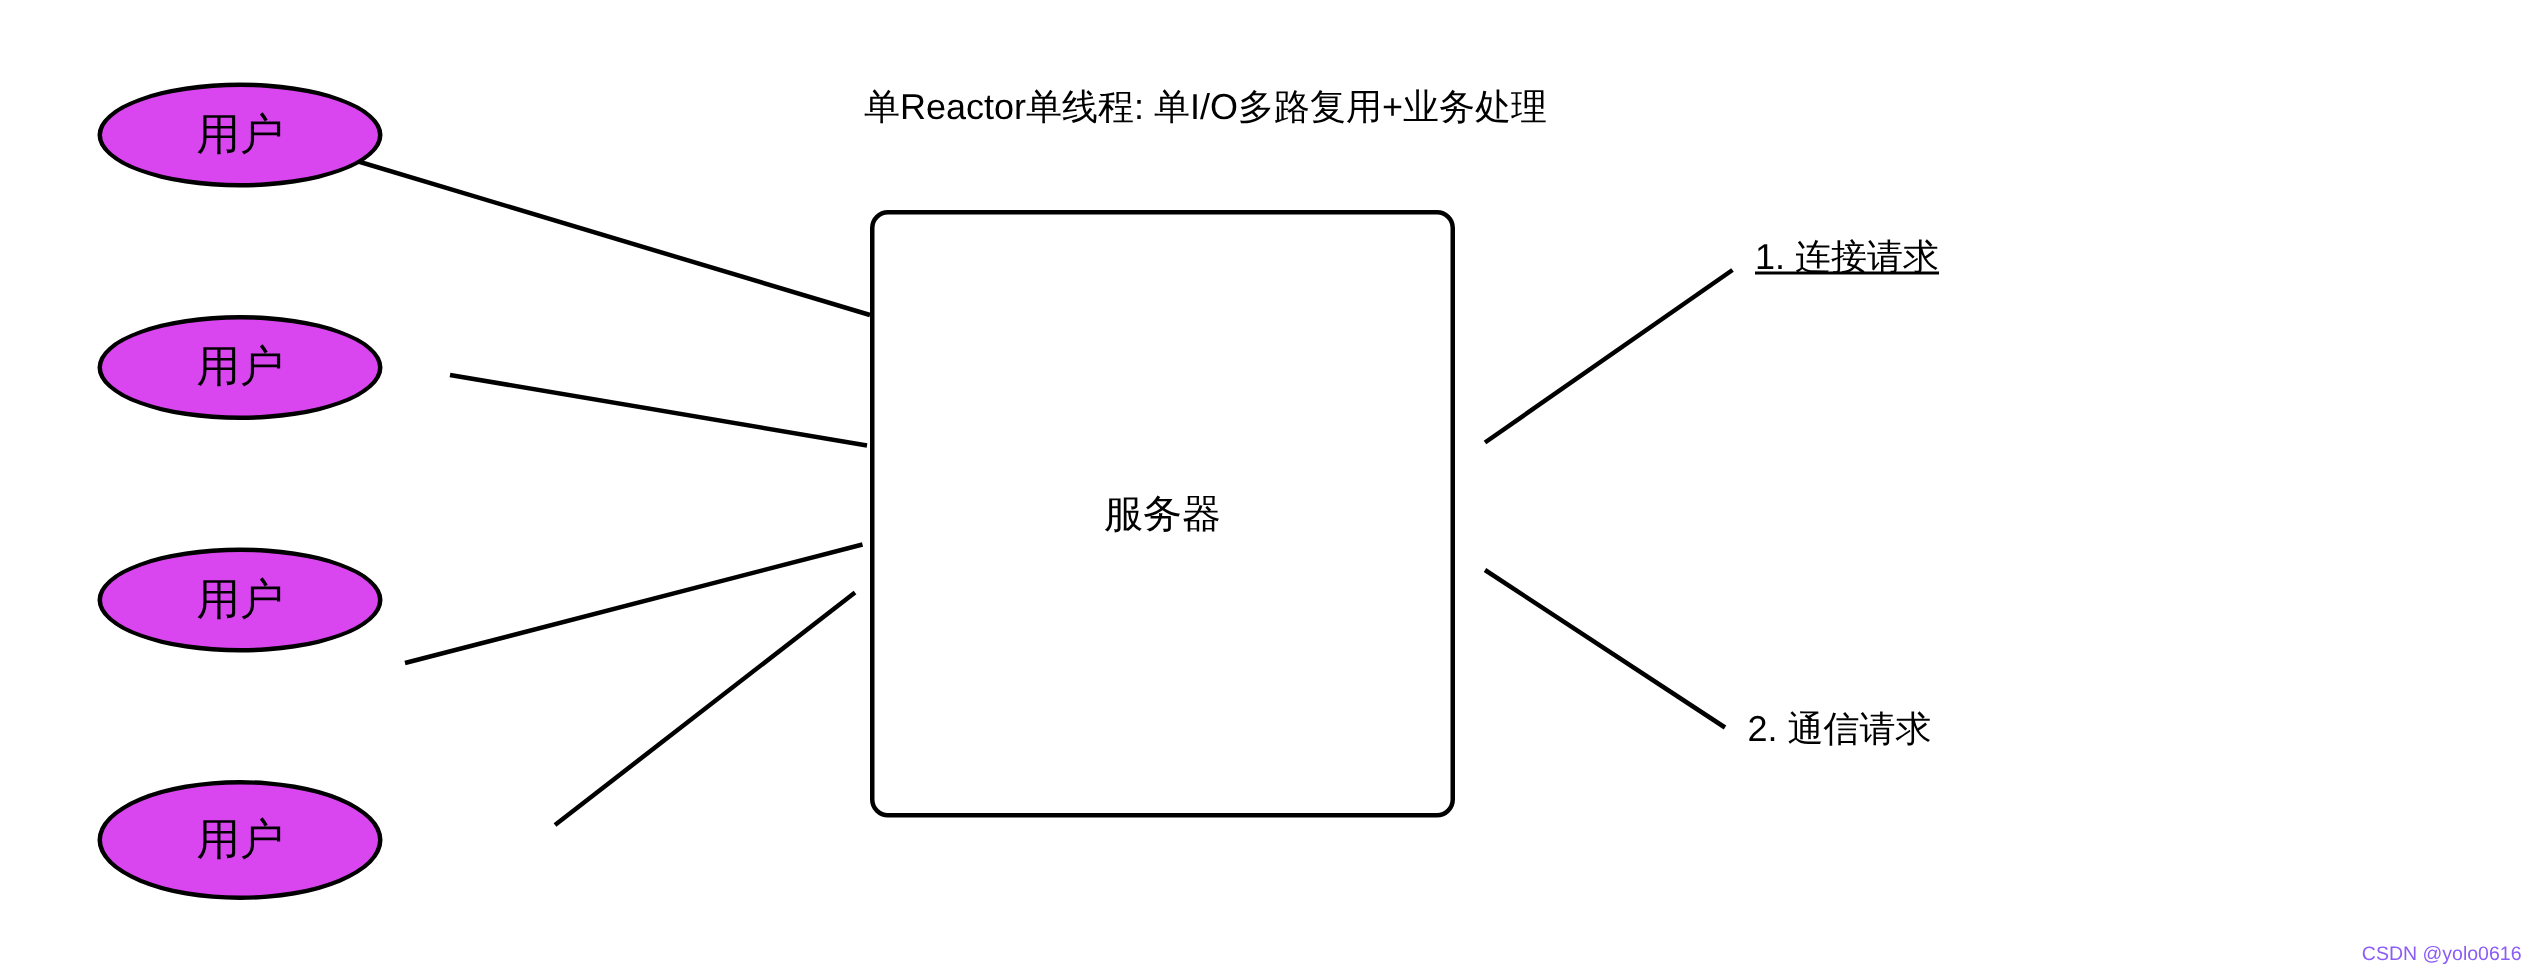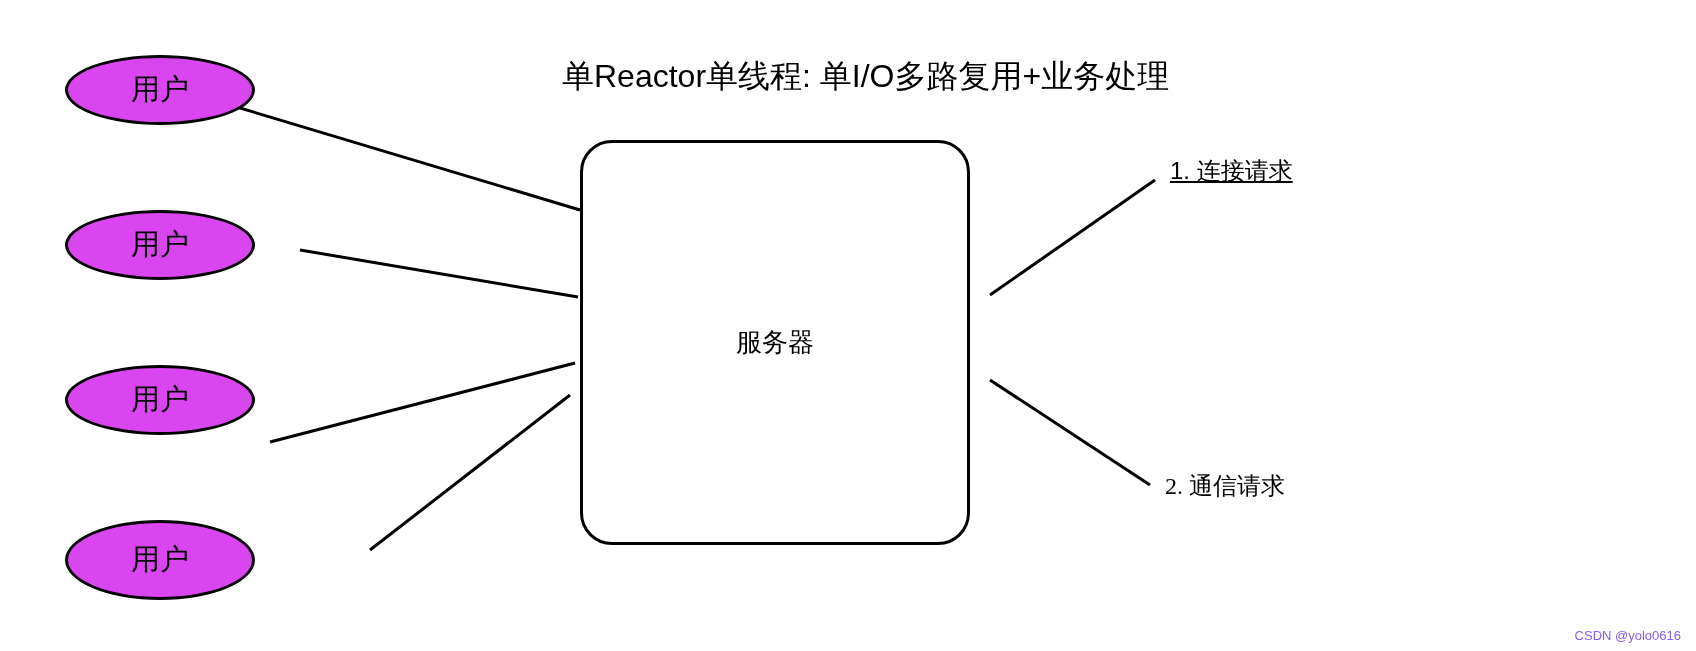--- a/index.html
+++ b/index.html
@@ -11,22 +11,22 @@
       width: 1696px;
       height: 651px;
       position: relative;
       background: white;
       font-family: "Microsoft YaHei", "SimSun", sans-serif;
       overflow: hidden;
     }
     .title {
       position: absolute;
       top: 55px;
-      left: 562px;
-      font-size: 32px;
+      left: 576px;
+      font-size: 24px;
       color: #000;
     }
     .user-ellipse {
       position: absolute;
       width: 190px;
       height: 70px;
       border: 3px solid #000;
       border-radius: 50%;
       display: flex;
       align-items: center;
@@ -34,21 +34,21 @@
       font-size: 29px;
       background: #d946ef;
     }
     .server-box {
       position: absolute;
       left: 580px;
       top: 140px;
       width: 390px;
       height: 405px;
       border: 3px solid #000;
-      border-radius: 32px;
+      border-radius: 12px;
       display: flex;
       align-items: center;
       justify-content: center;
       font-size: 26px;
       background: white;
     }
     .annotation {
       position: absolute;
       font-size: 24px;
       color: #000;
@@ -99,15 +99,15 @@
 <div class="user-ellipse" style="left:65px; top:520px; height:80px;">
   <span>用户</span>
 </div>
 
 <div class="server-box">
   <span>服务器</span>
 </div>
 
 <div class="annotation" style="left:1170px; top:155px;text-decoration:underline;">1. 连接请求</div>
 
-<div class="annotation" style="left:1165px; top:470px;font-family:Liberation Serif, serif;">2. 通信请求</div>
+<div class="annotation" style="left:1165px; top:470px;">2. 通信请求</div>
 
 <div class="watermark">CSDN @yolo0616</div>
 
 </body></html>

